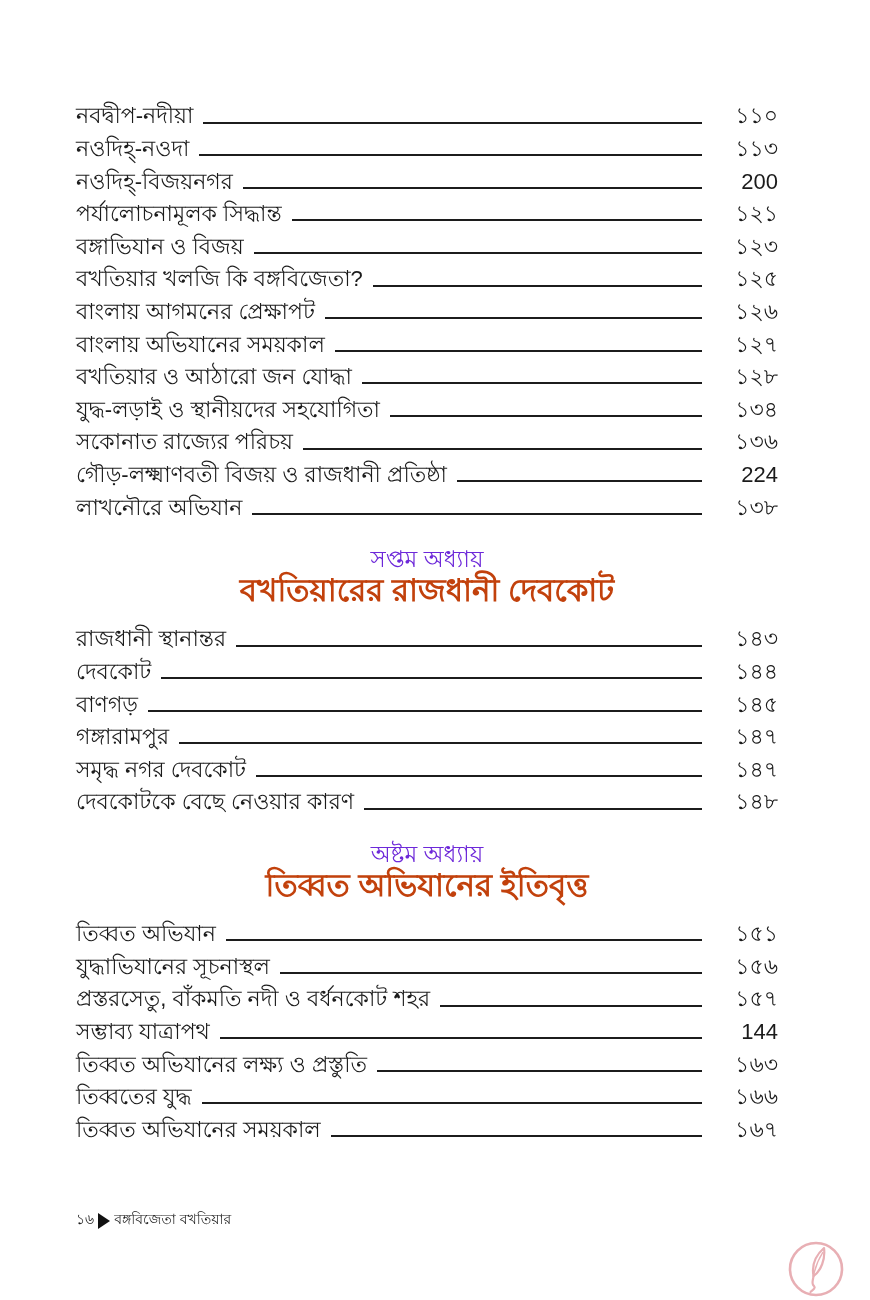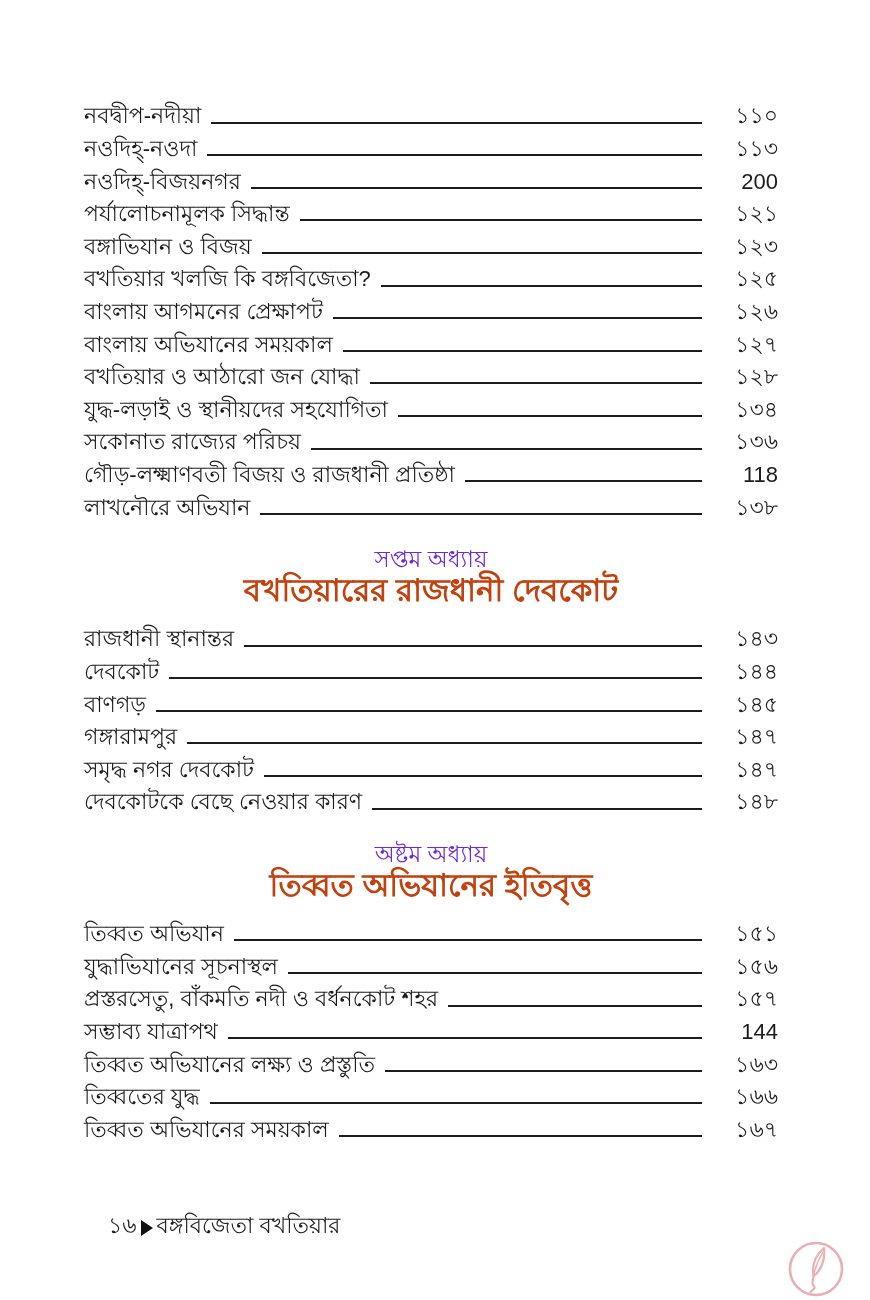--- a/index.html
+++ b/index.html
@@ -17,21 +17,21 @@
   }
   .page {
     position: relative;
     width: 870px;
     height: 1300px;
     background: #ffffff;
   }
   .toc {
     position: absolute;
     top: 96px;
-    left: 84px;
+    left: 76px;
     right: 92px;
   }
   .toc-section { }
   .chapter-heading {
     text-align: center;
     margin: 26px 0 10px 0;
   }
   .chapter-sub {
     font-size: 23px;
     line-height: 1.2;
@@ -62,25 +62,25 @@
     min-width: 30px;
   }
   .toc-row-page {
     width: 64px;
     text-align: right;
     padding-left: 12px;
     white-space: nowrap;
   }
   .footer {
     position: absolute;
-    left: 108px;
+    left: 76px;
     top: 1208px;
     display: flex;
     align-items: center;
-    font-size: 22px;
+    font-size: 14px;
     gap: 4px;
   }
   .footer-triangle {
     width: 0;
     height: 0;
     border-left: 12px solid #111111;
     border-top: 8px solid transparent;
     border-bottom: 8px solid transparent;
     margin-top: 2px;
   }
@@ -164,21 +164,21 @@
 
     <div class="toc-row">
       <span class="toc-row-title">সকোনাত রাজ্যের পরিচয়</span>
       <span class="toc-leader"></span>
       <span class="toc-row-page">১৩৬</span>
     </div>
 
     <div class="toc-row">
       <span class="toc-row-title">গৌড়-লক্ষ্মাণবতী বিজয় ও রাজধানী প্রতিষ্ঠা</span>
       <span class="toc-leader"></span>
-      <span class="toc-row-page">118</span>
+      <span class="toc-row-page">224</span>
     </div>
 
     <div class="toc-row">
       <span class="toc-row-title">লাখনৌরে অভিযান</span>
       <span class="toc-leader"></span>
       <span class="toc-row-page">১৩৮</span>
     </div>
   </div>
     </div>
 

